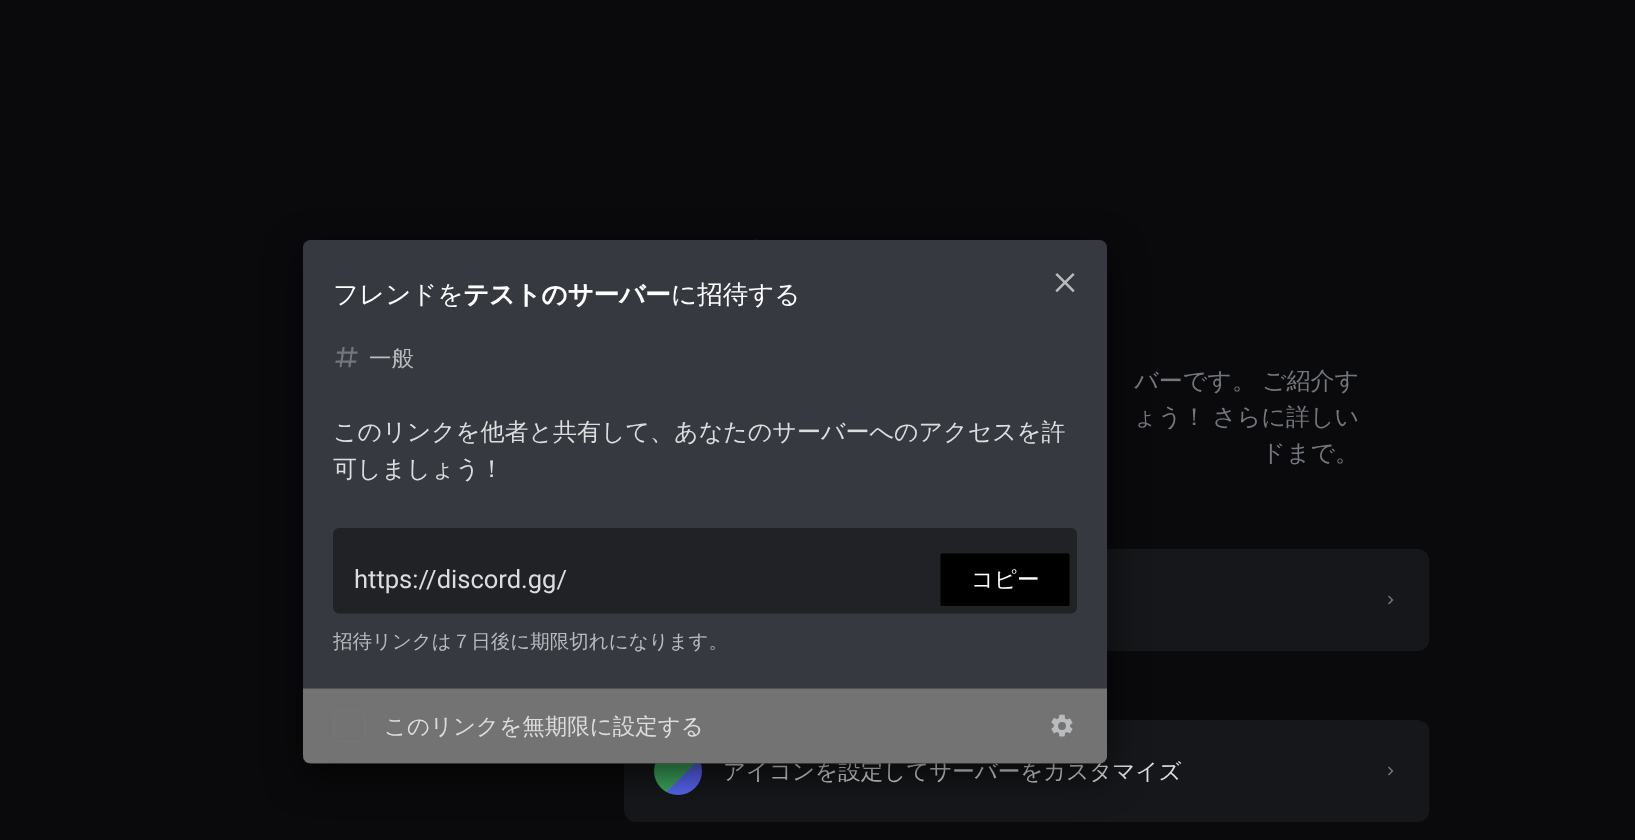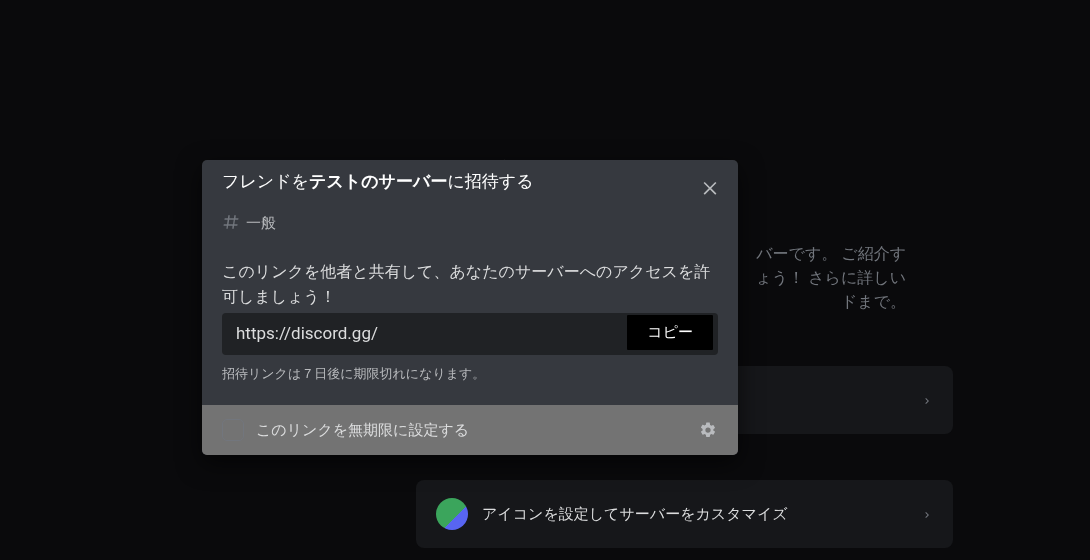--- a/index.html
+++ b/index.html
@@ -73,21 +73,21 @@
       position: absolute;
       left: 202px;
       top: 160px;
       width: 536px;
       background: #36393f;
       border-radius: 5px;
       box-shadow: 0 8px 24px rgba(0,0,0,0.6);
       overflow: hidden;
     }
     .modal-header {
-      padding: 10px 20px 8px 20px;
+      padding: 26px 20px 8px 20px;
       position: relative;
     }
     .modal-title {
       font-size: 17px;
       font-weight: 400;
       color: #ffffff;
       line-height: 1.4;
     }
     .modal-title b { font-weight: 700; }
     .modal-channel {
@@ -117,27 +117,27 @@
       font-size: 22px;
     }
 
     .modal-body {
       padding: 16px 20px 22px 20px;
     }
     .share-text {
       font-size: 16px;
       line-height: 1.55;
       color: #dcddde;
-      margin-bottom: 4px;
+      margin-bottom: 27px;
     }
     .link-row {
       display: flex;
       background: #202225;
       border-radius: 4px;
-      padding: 2px 5px 5px 14px;
+      padding: 17px 5px 5px 14px;
     }
     .link-input {
       flex: 1;
       background: transparent;
       border: none;
       outline: none;
       color: #dcddde;
       font-size: 17px;
       font-family: inherit;
     }

